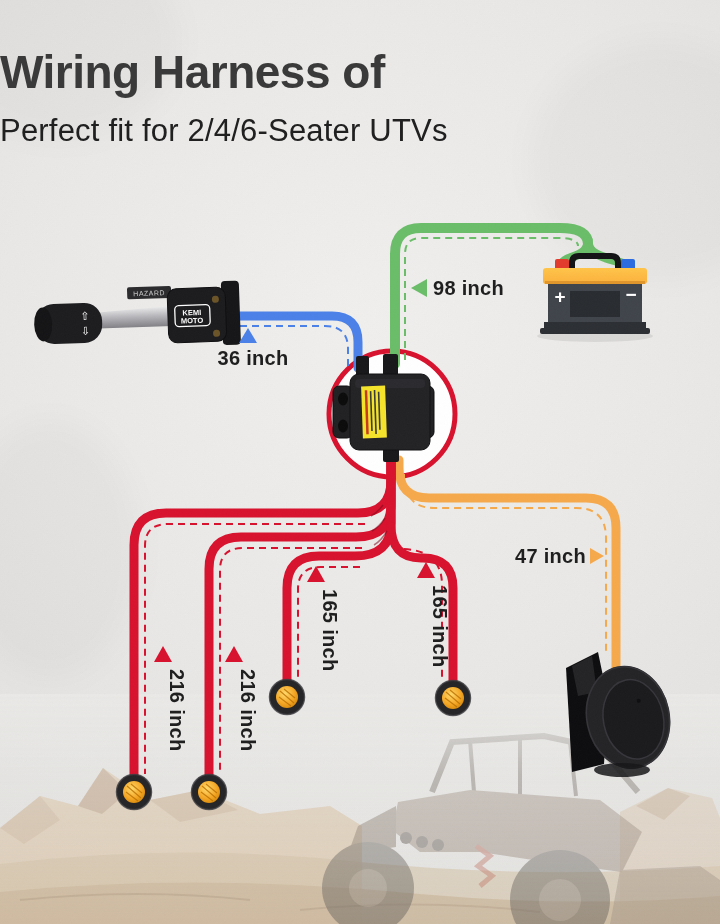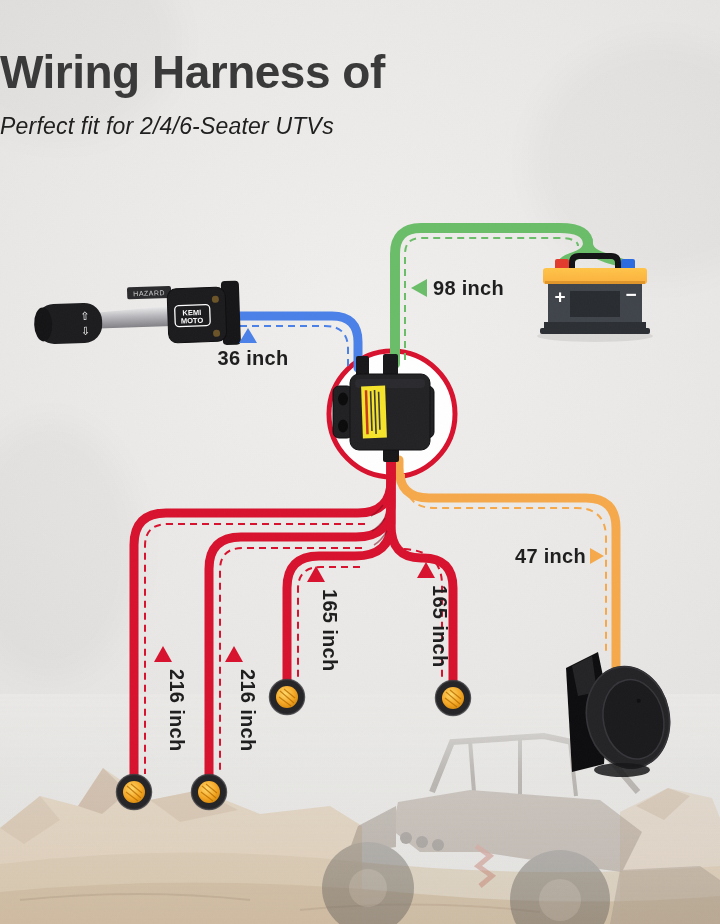--- a/index.html
+++ b/index.html
@@ -4,21 +4,21 @@
 <style>
   html,body{margin:0;padding:0;background:#cfcfcf;}
   .stage{
     position:relative;width:720px;height:924px;overflow:hidden;
     background:radial-gradient(ellipse 90% 70% at 50% 35%, #f0efed 0%, #e9e8e6 55%, #e1e0de 100%);
     font-family:"Liberation Sans", sans-serif;
   }
   .blob{position:absolute;border-radius:50%;background:rgba(0,0,0,0.025);filter:blur(14px);}
   .header{position:absolute;top:26px;left:0;width:100%;text-align:left;z-index:5;margin-top:22px;}
   .title-line{font-weight:bold;font-size:46px;line-height:49px;letter-spacing:-0.5px;color:var(--title_text,#3a3a3a);}
-  .subtitle{margin-top:16px;font-size:23px;font-weight:400;color:#202020;letter-spacing:0.2px;font-style:italic;}
+  .subtitle{margin-top:16px;font-size:31px;font-weight:400;color:#202020;letter-spacing:0.2px;}
   .layer{position:absolute;left:0;top:0;}
   svg text{font-family:"Liberation Sans", sans-serif;}
   .ann-label{font-size:20px;font-weight:600;fill:#1d1d1d;letter-spacing:0.3px;}
   .wire{fill:none;stroke-linecap:round;}
   .w-red{stroke:var(--wire_red,#d8112d);}
   .w-green{stroke:var(--wire_green,#6abd69);}
   .w-blue{stroke:var(--wire_blue,#4a80e8);}
   .w-orange{stroke:var(--wire_orange,#f6a94b);}
   .dash{fill:none;stroke-width:2;stroke-dasharray:7 5;stroke-linecap:butt;}
   .t-red{fill:var(--wire_red,#d8112d);}

